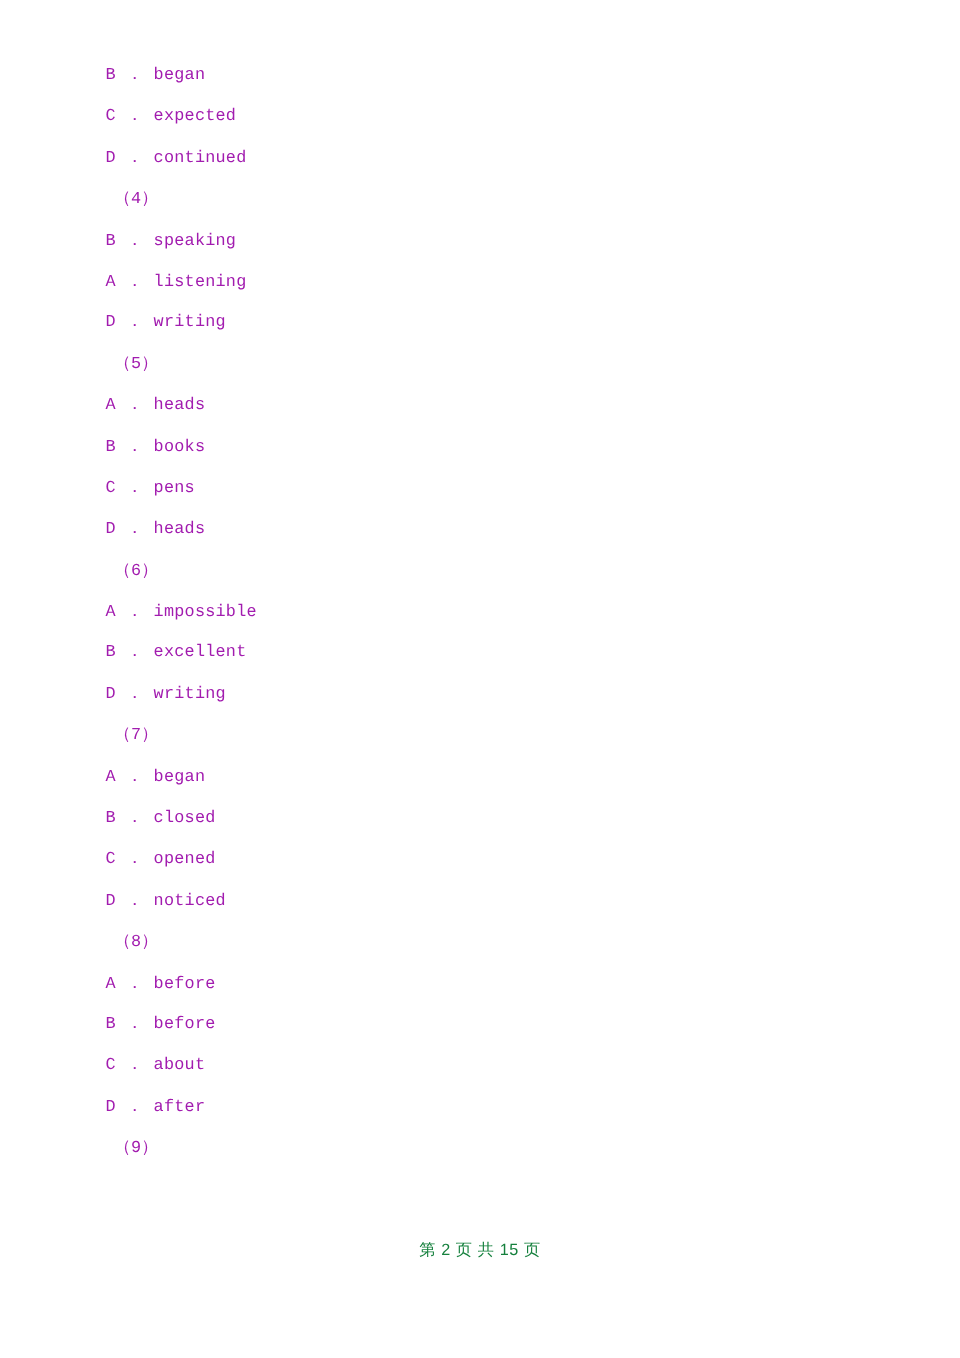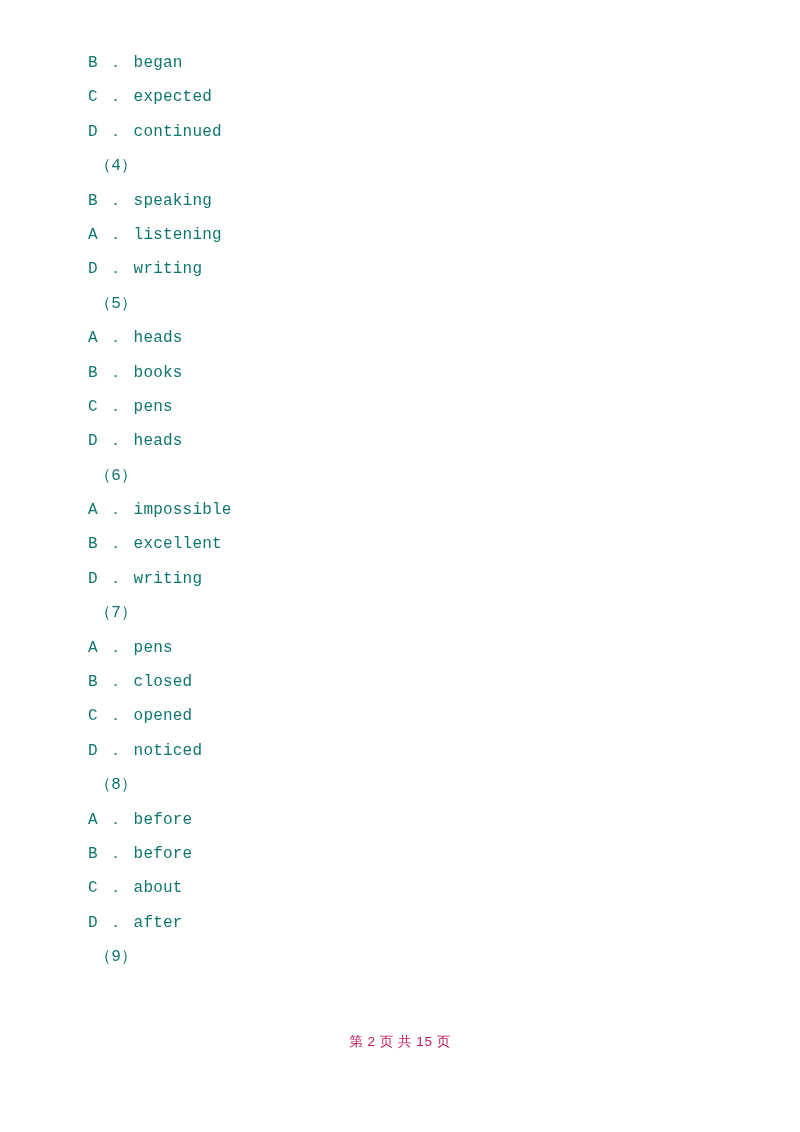--- a/index.html
+++ b/index.html
@@ -25,40 +25,40 @@
   }
   .content {
     position: absolute;
     left: 88px;
     top: 46px;
     width: 620px;
   }
   .line {
     height: 34.4px;
     line-height: 34.4px;
-    font-size: 16px;
-    color: #0f766e;
+    font-size: 14px;
+    color: #a21caf;
     white-space: pre;
     letter-spacing: 0.2px;
   }
   .line.option {
     padding-left: 0px;
   }
   .line.qnum {
     padding-left: 7px;
   }
   .footer {
     position: absolute;
     top: 1032px;
     left: 0;
     width: 800px;
     text-align: center;
     font-size: 13.5px;
     line-height: 20px;
-    color: #be185d;
+    color: #15803d;
     white-space: pre;
     font-family: "Liberation Sans", "DejaVu Sans", sans-serif;
     letter-spacing: 0.5px;
   }
 </style>
 </head>
 <body>
 
 <div class="page">
   <div class="content">
@@ -72,21 +72,21 @@
       <div class="line qnum">（5）</div>
       <div class="line option">A ． heads</div>
       <div class="line option">B ． books</div>
       <div class="line option">C ． pens</div>
       <div class="line option">D ． heads</div>
       <div class="line qnum">（6）</div>
       <div class="line option">A ． impossible</div>
       <div class="line option">B ． excellent</div>
       <div class="line option">D ． writing</div>
       <div class="line qnum">（7）</div>
-      <div class="line option">A ． pens</div>
+      <div class="line option">A ． began</div>
       <div class="line option">B ． closed</div>
       <div class="line option">C ． opened</div>
       <div class="line option">D ． noticed</div>
       <div class="line qnum">（8）</div>
       <div class="line option">A ． before</div>
       <div class="line option">B ． before</div>
       <div class="line option">C ． about</div>
       <div class="line option">D ． after</div>
       <div class="line qnum">（9）</div>
     </div>

